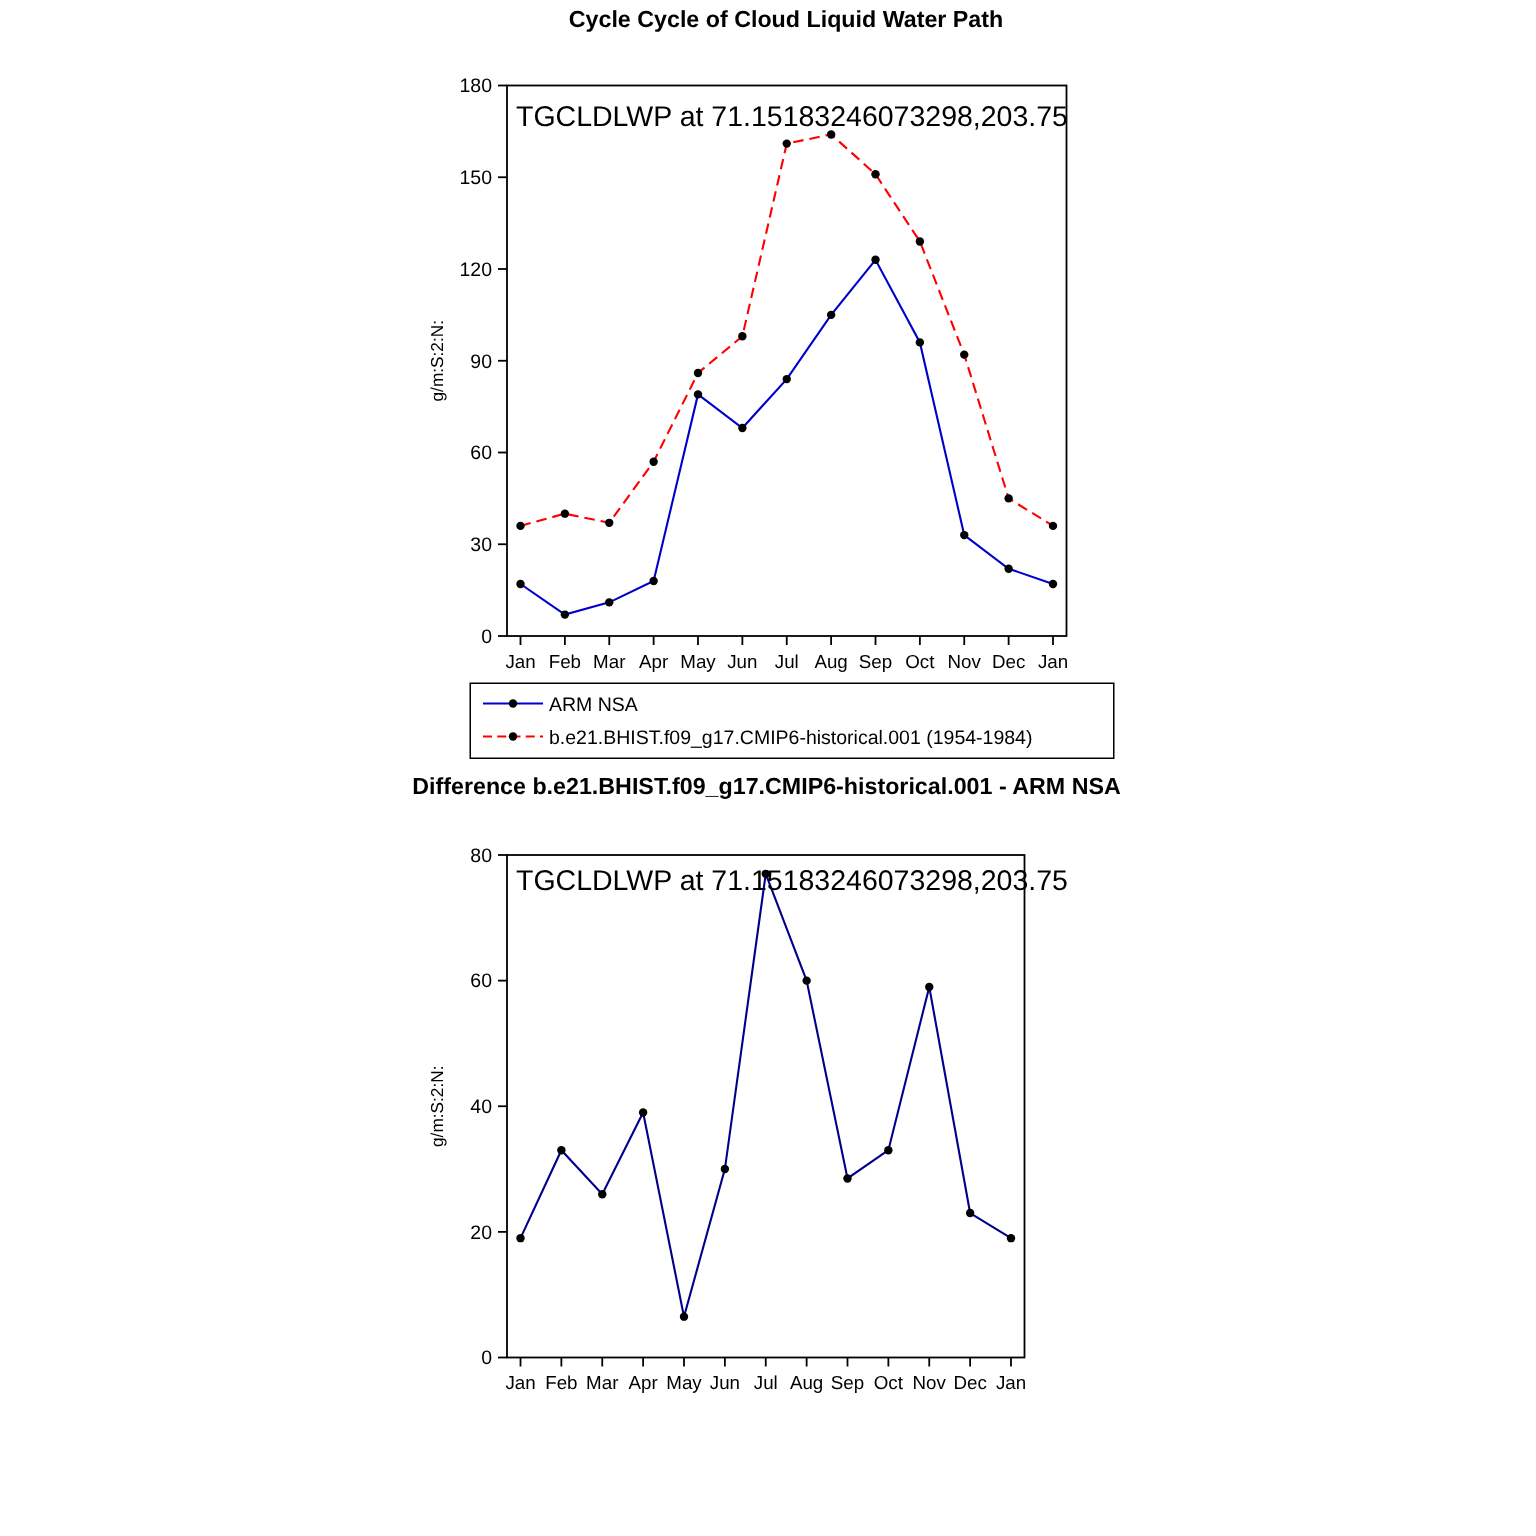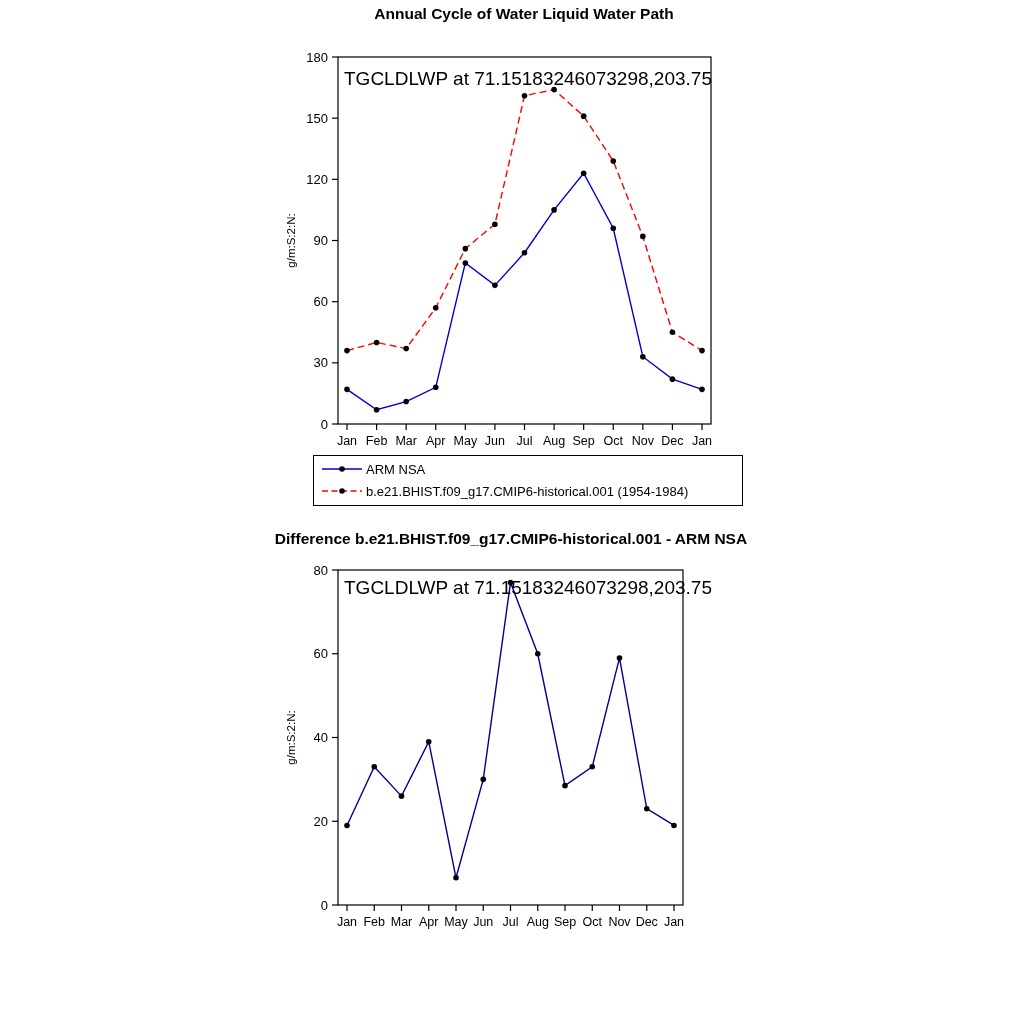--- a/index.html
+++ b/index.html
@@ -13,21 +13,21 @@
   }
   #plots{position:absolute;left:0;top:0;}
   .chart-title{
     position:absolute;
     font-weight:bold;
     font-size:15.5px;
     white-space:nowrap;
     transform:translateX(-50%);
   }
   .t1{top:5px;left:524px;}
-  .t2{top:530px;left:511px;}
+  .t2{top:516px;left:511px;}
   .chart-subtitle{
     position:absolute;
     font-size:19px;
     white-space:nowrap;
     margin-top:36px;
   }
   .s1{top:32px;left:344px;}
   .s2{top:541px;left:344px;}
   .legend{
     position:absolute;
@@ -174,21 +174,21 @@
       <circle cx="483.25" cy="779.375" r="2.8" fill="#000000"></circle>
       <circle cx="510.5" cy="582.5625" r="2.8" fill="#000000"></circle>
       <circle cx="537.75" cy="653.75" r="2.8" fill="#000000"></circle>
       <circle cx="565" cy="785.65625" r="2.8" fill="#000000"></circle>
       <circle cx="592.25" cy="766.8125" r="2.8" fill="#000000"></circle>
       <circle cx="619.5" cy="657.9375" r="2.8" fill="#000000"></circle>
       <circle cx="646.75" cy="808.6875" r="2.8" fill="#000000"></circle>
       <circle cx="674" cy="825.4375" r="2.8" fill="#000000"></circle>
     </svg>
 
-  <div class="chart-title t1">Annual Cycle of Water Liquid Water Path</div>
+  <div class="chart-title t1">Cycle Cycle of Cloud Liquid Water Path</div>
   <div class="chart-subtitle s1">TGCLDLWP at 71.15183246073298,203.75</div>
 
   <div class="legend">
     <div class="legend-row">
       <svg id="ls0" width="42" height="14">
           <line x1="1" y1="7" x2="41" y2="7" stroke="#0000cd" stroke-width="1.4"></line>
           <circle cx="21" cy="7" r="2.8" fill="#000000"></circle>
         </svg>
       <span>ARM NSA</span>
     </div>

